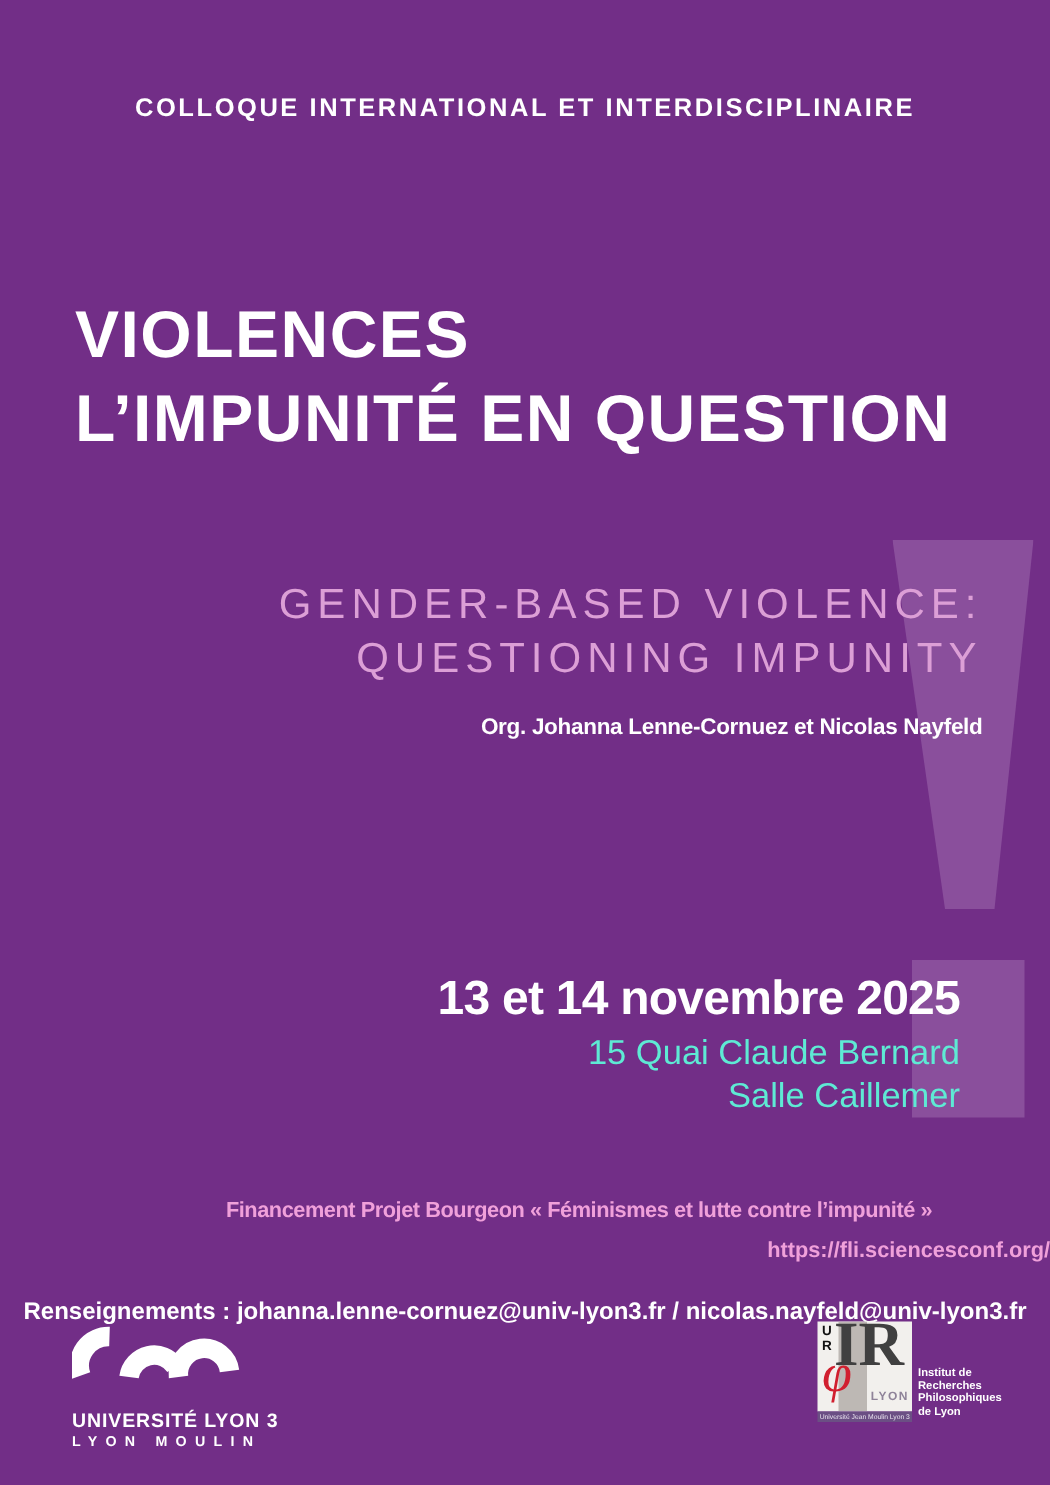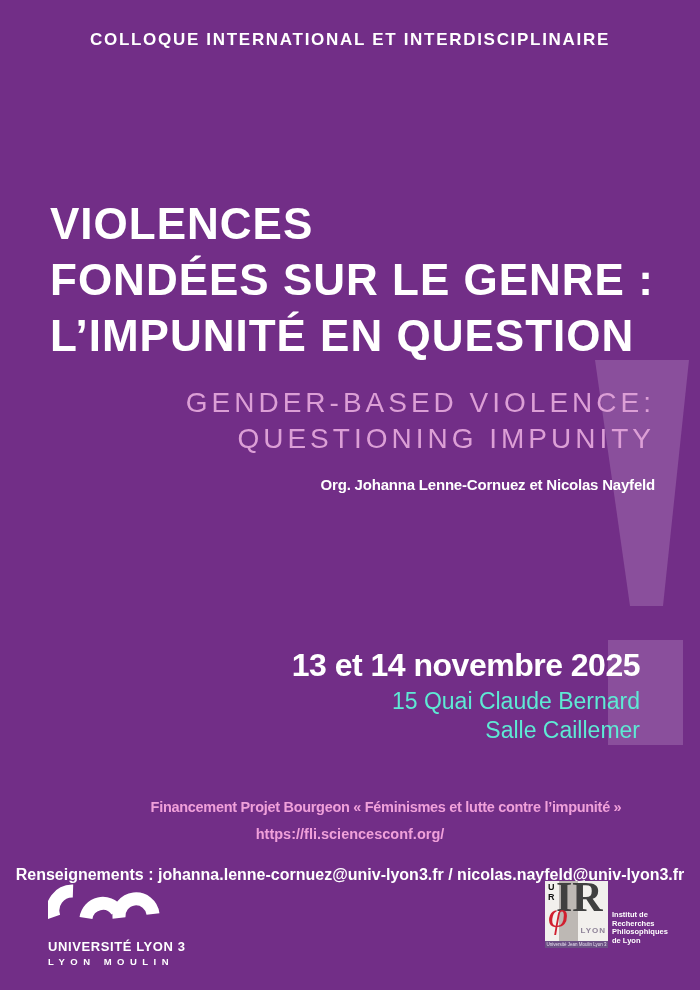--- a/index.html
+++ b/index.html
@@ -9,21 +9,21 @@
     font-family:"Liberation Sans",sans-serif;color:#fff;
   }
   .abs{position:absolute;}
   
   .wm-bar{
     left:590px;top:360px;width:100px;height:246px;background:#8a4f9c;
     clip-path:polygon(5% 0,99% 0,73% 100%,40% 100%);z-index:1;
   }
   .wm-dot{left:608px;top:640px;width:75px;height:105px;background:#8a4f9c;z-index:1;}
   .kicker{
-    left:0;top:30px;width:100%;text-align:center;
+    left:0;top:62px;width:100%;text-align:center;
     font-size:17px;font-weight:bold;letter-spacing:1.7px;z-index:2;
   }
   .title{
     left:50px;top:196px;width:640px;
     font-size:44px;font-weight:bold;line-height:56px;letter-spacing:1px;z-index:2;
   }
   .subtitle{
     right:45px;top:385px;width:640px;text-align:right;
     font-size:28px;font-weight:normal;line-height:36px;letter-spacing:4px;
     color:#dc9fd6;z-index:2;
@@ -39,21 +39,21 @@
   .venue{
     right:60px;top:687px;width:620px;text-align:right;
     font-size:23px;line-height:29px;color:#5eead4;z-index:2;
   }
   .funding{
     left:0;top:799px;width:100%;text-align:center;
     font-size:14.5px;font-weight:bold;letter-spacing:-0.3px;
     color:#f0a0da;z-index:2;padding-left:36px;
   }
   .website{
-    left:0;top:826px;width:100%;text-align:center;
+    left:0;top:826px;width:100%;text-align:right;
     font-size:14.5px;font-weight:bold;color:#f0a0da;z-index:2;
   }
   .contact{
     left:0;top:866px;width:100%;text-align:center;
     font-size:16px;font-weight:bold;z-index:2;
   }
   
   .lyon3{left:48px;top:884px;width:120px;height:70px;z-index:2;}
   .lyon3 svg{display:block;}
   .lyon3-name{font-size:13px;font-weight:bold;letter-spacing:0.6px;margin-top:19px;white-space:nowrap;}
@@ -77,21 +77,20 @@
 
   <div>
     <div class="abs wm-bar"></div>
     <div class="abs wm-dot"></div>
   </div>
 
   <div class="abs kicker">COLLOQUE INTERNATIONAL ET INTERDISCIPLINAIRE</div>
 
   <div class="abs title">
     <div>VIOLENCES</div>
-    <div>FONDÉES SUR LE GENRE :</div>
     <div>L’IMPUNITÉ EN QUESTION</div>
   </div>
 
   <div class="abs subtitle">
     <div>GENDER-BASED VIOLENCE:</div>
     <div>QUESTIONING IMPUNITY</div>
   </div>
 
   <div class="abs org">Org. Johanna Lenne-Cornuez et Nicolas Nayfeld</div>
 

